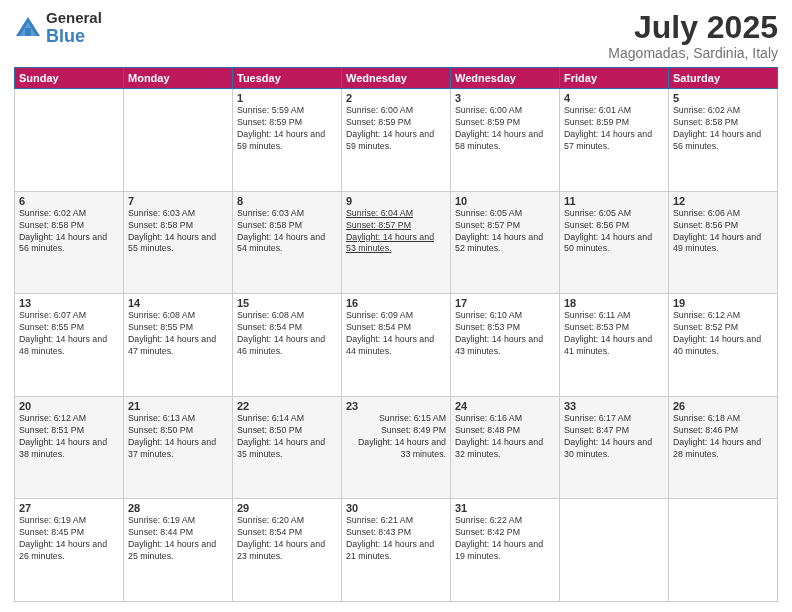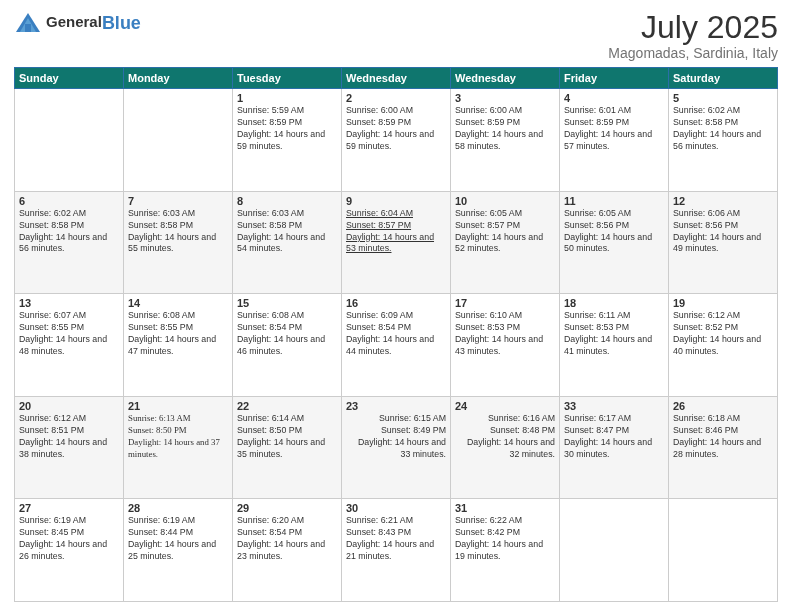--- a/index.html
+++ b/index.html
@@ -23,21 +23,21 @@
       align-items: flex-start;
       margin-bottom: 6px;
     }
     .logo {
       display: flex;
       align-items: center;
       gap: 4px;
     }
     .logo-text {
       display: flex;
-      flex-direction: row;
+      flex-direction: column;
       line-height: 1.1;
     }
     .logo-general {
       font-size: 15px;
       font-weight: bold;
       color: #333;
     }
     .logo-blue {
       font-size: 18px;
       font-weight: bold;
@@ -45,37 +45,37 @@
     }
     .logo-icon {
       width: 28px;
       height: 28px;
     }
     .title-section {
       text-align: right;
     }
     .month-title {
       font-size: 32px;
-      font-weight: normal;
+      font-weight: bold;
       color: #333;
       line-height: 1.1;
     }
     .location {
       font-size: 14px;
       color: #737373;
     }
     .calendar {
       flex: 1;
       border: 1px solid #ccc;
       border-collapse: collapse;
       width: 100%;
       table-layout: fixed;
     }
     .calendar th {
-      background: #0f766e;
+      background: #be185d;
       color: #fff;
       font-size: 11px;
       font-weight: bold;
       padding: 4px 4px;
       border: 1px solid #2a6fa8;
       text-align: left;
     }
     .calendar td {
       border: 1px solid #ccc;
       vertical-align: top;
@@ -264,39 +264,39 @@
         </tr>
         <tr class="row-shaded">
           <td>
             <div class="cell-day">20</div>
             <div class="cell-info" style="white-space: pre-line;">Sunrise: 6:12 AM
 Sunset: 8:51 PM
 Daylight: 14 hours and 38 minutes.</div>
           </td>
           <td>
             <div class="cell-day">21</div>
-            <div class="cell-info" style="white-space: pre-line; font-family: Liberation Serif, serif;">Sunrise: 6:13 AM
+            <div class="cell-info" style="white-space: pre-line;">Sunrise: 6:13 AM
 Sunset: 8:50 PM
 Daylight: 14 hours and 37 minutes.</div>
           </td>
           <td>
             <div class="cell-day">22</div>
             <div class="cell-info" style="white-space: pre-line;">Sunrise: 6:14 AM
 Sunset: 8:50 PM
 Daylight: 14 hours and 35 minutes.</div>
           </td>
           <td>
             <div class="cell-day">23</div>
             <div class="cell-info" style="white-space: pre-line; text-align: right;">Sunrise: 6:15 AM
 Sunset: 8:49 PM
 Daylight: 14 hours and 33 minutes.</div>
           </td>
           <td>
             <div class="cell-day">24</div>
-            <div class="cell-info" style="white-space: pre-line; text-align: right;">Sunrise: 6:16 AM
+            <div class="cell-info" style="white-space: pre-line;">Sunrise: 6:16 AM
 Sunset: 8:48 PM
 Daylight: 14 hours and 32 minutes.</div>
           </td>
           <td>
             <div class="cell-day">33</div>
             <div class="cell-info" style="white-space: pre-line;">Sunrise: 6:17 AM
 Sunset: 8:47 PM
 Daylight: 14 hours and 30 minutes.</div>
           </td>
           <td>

